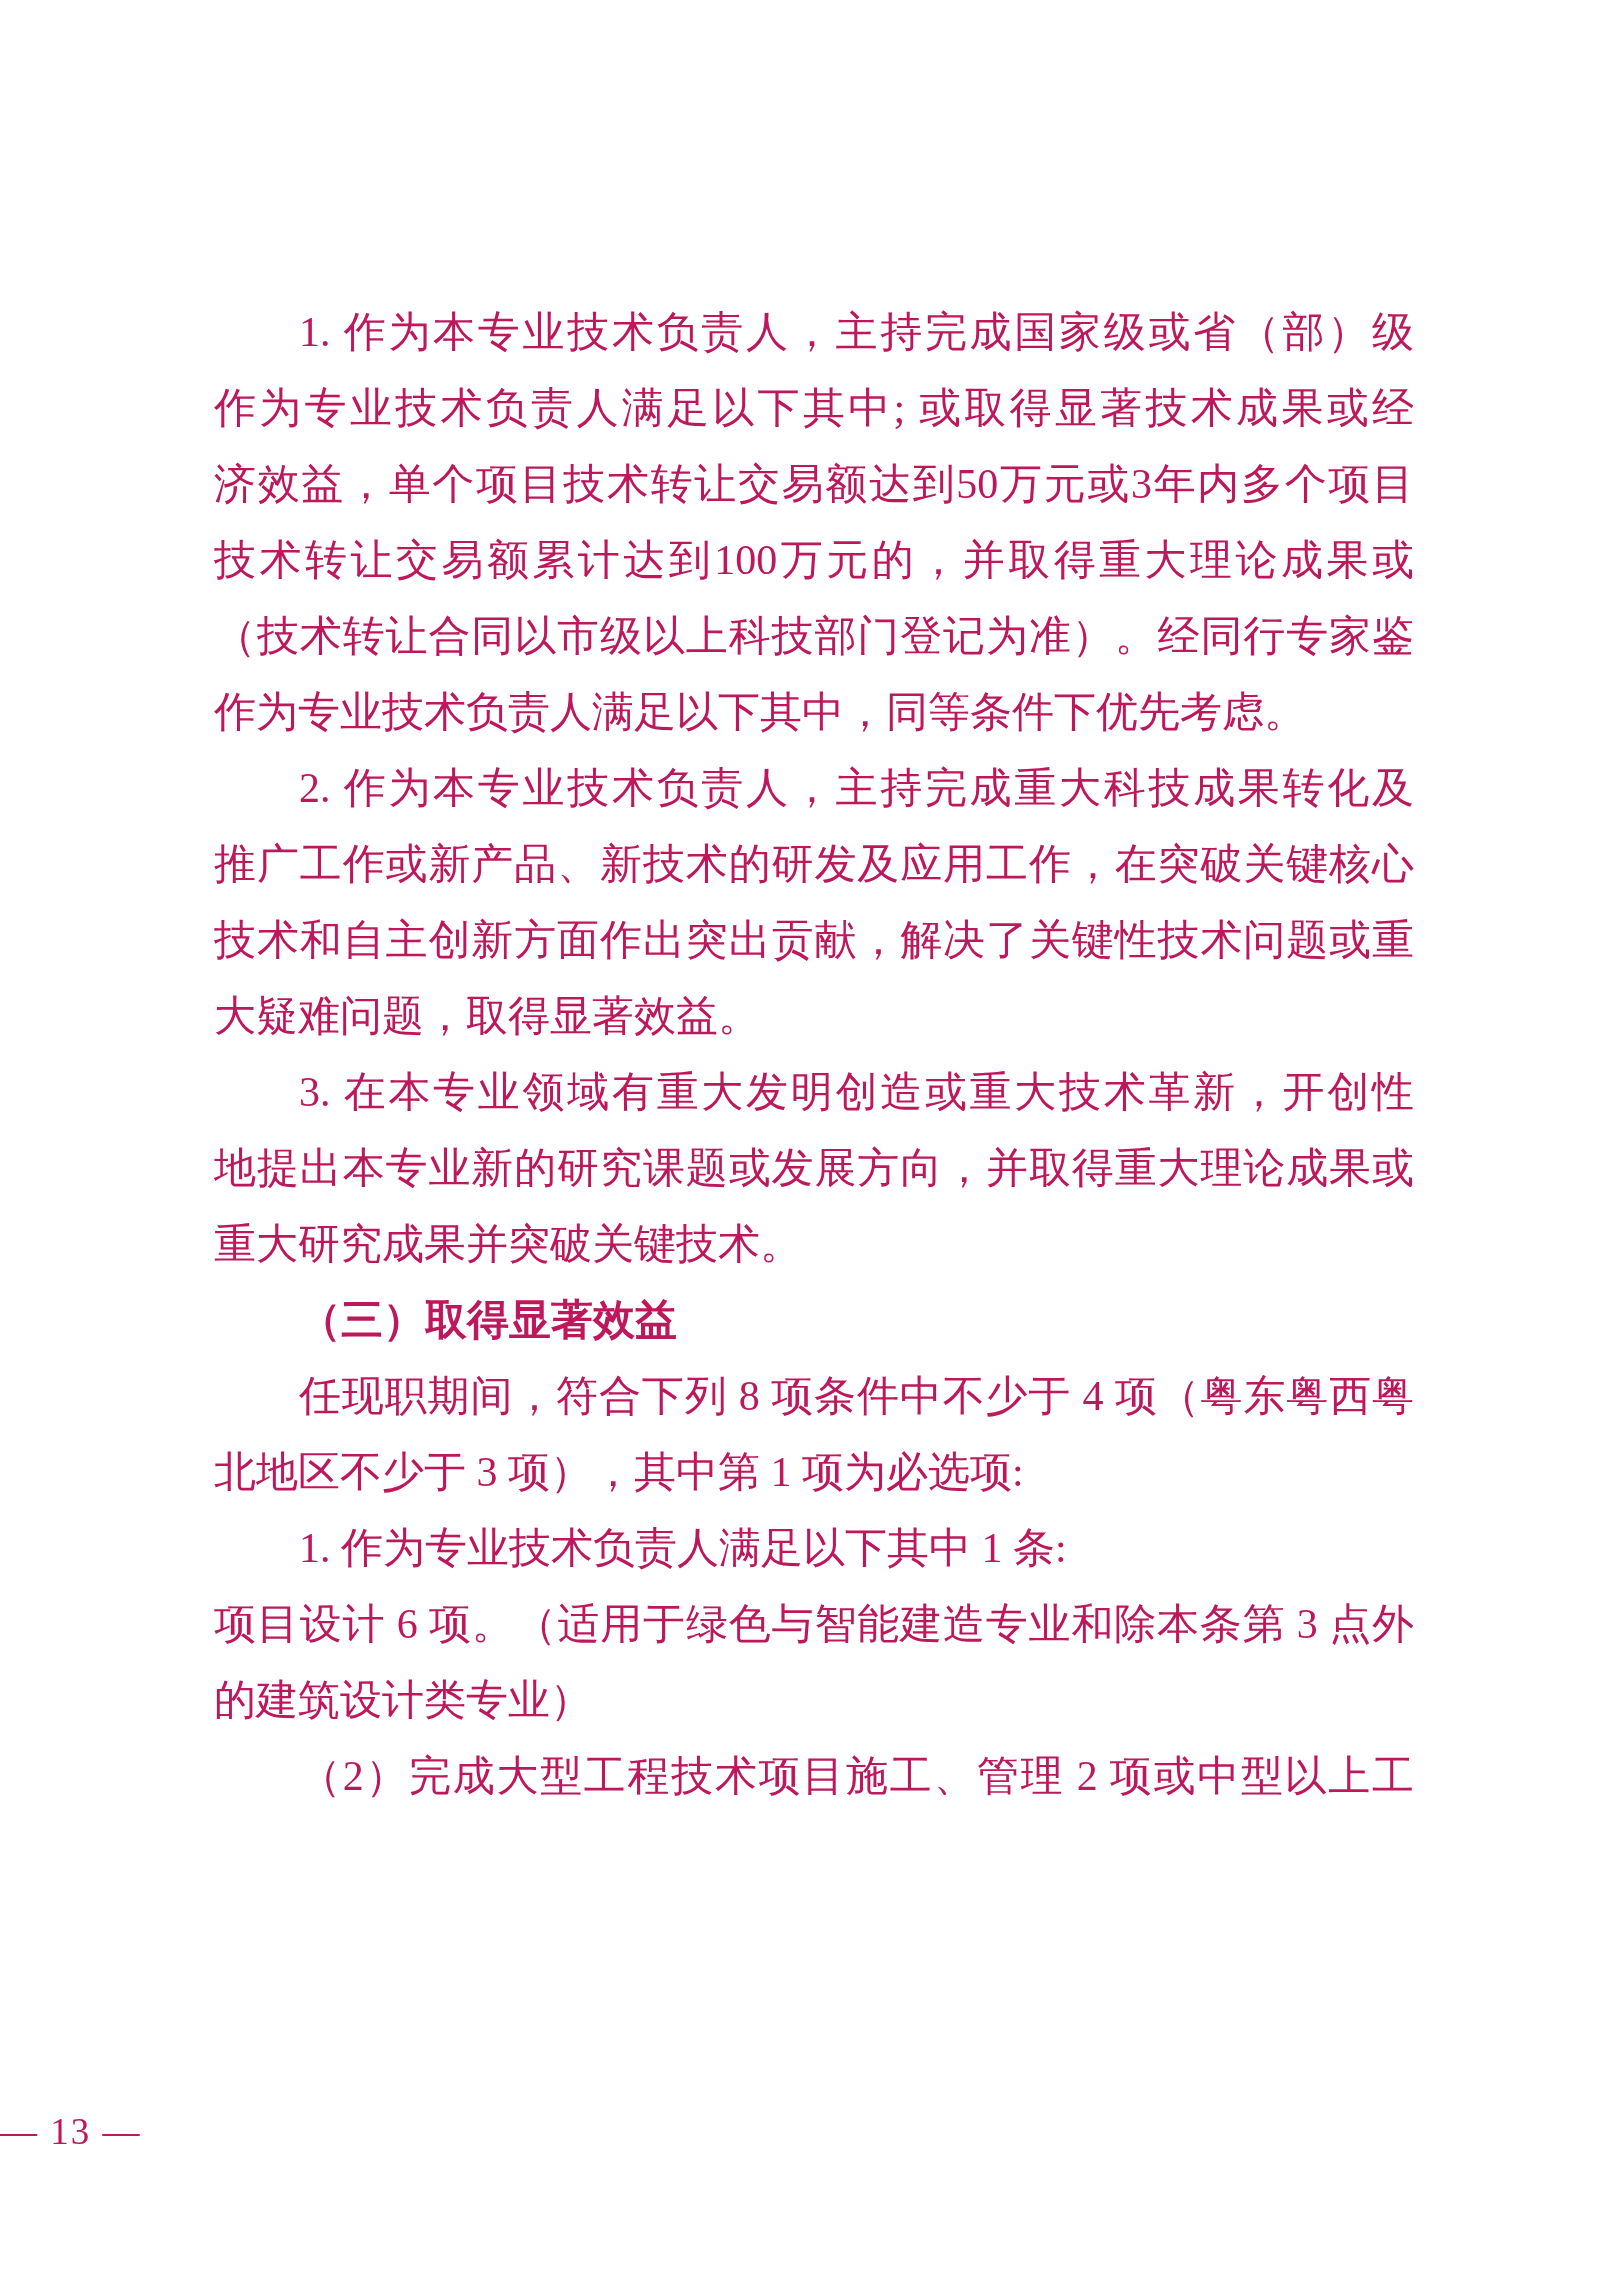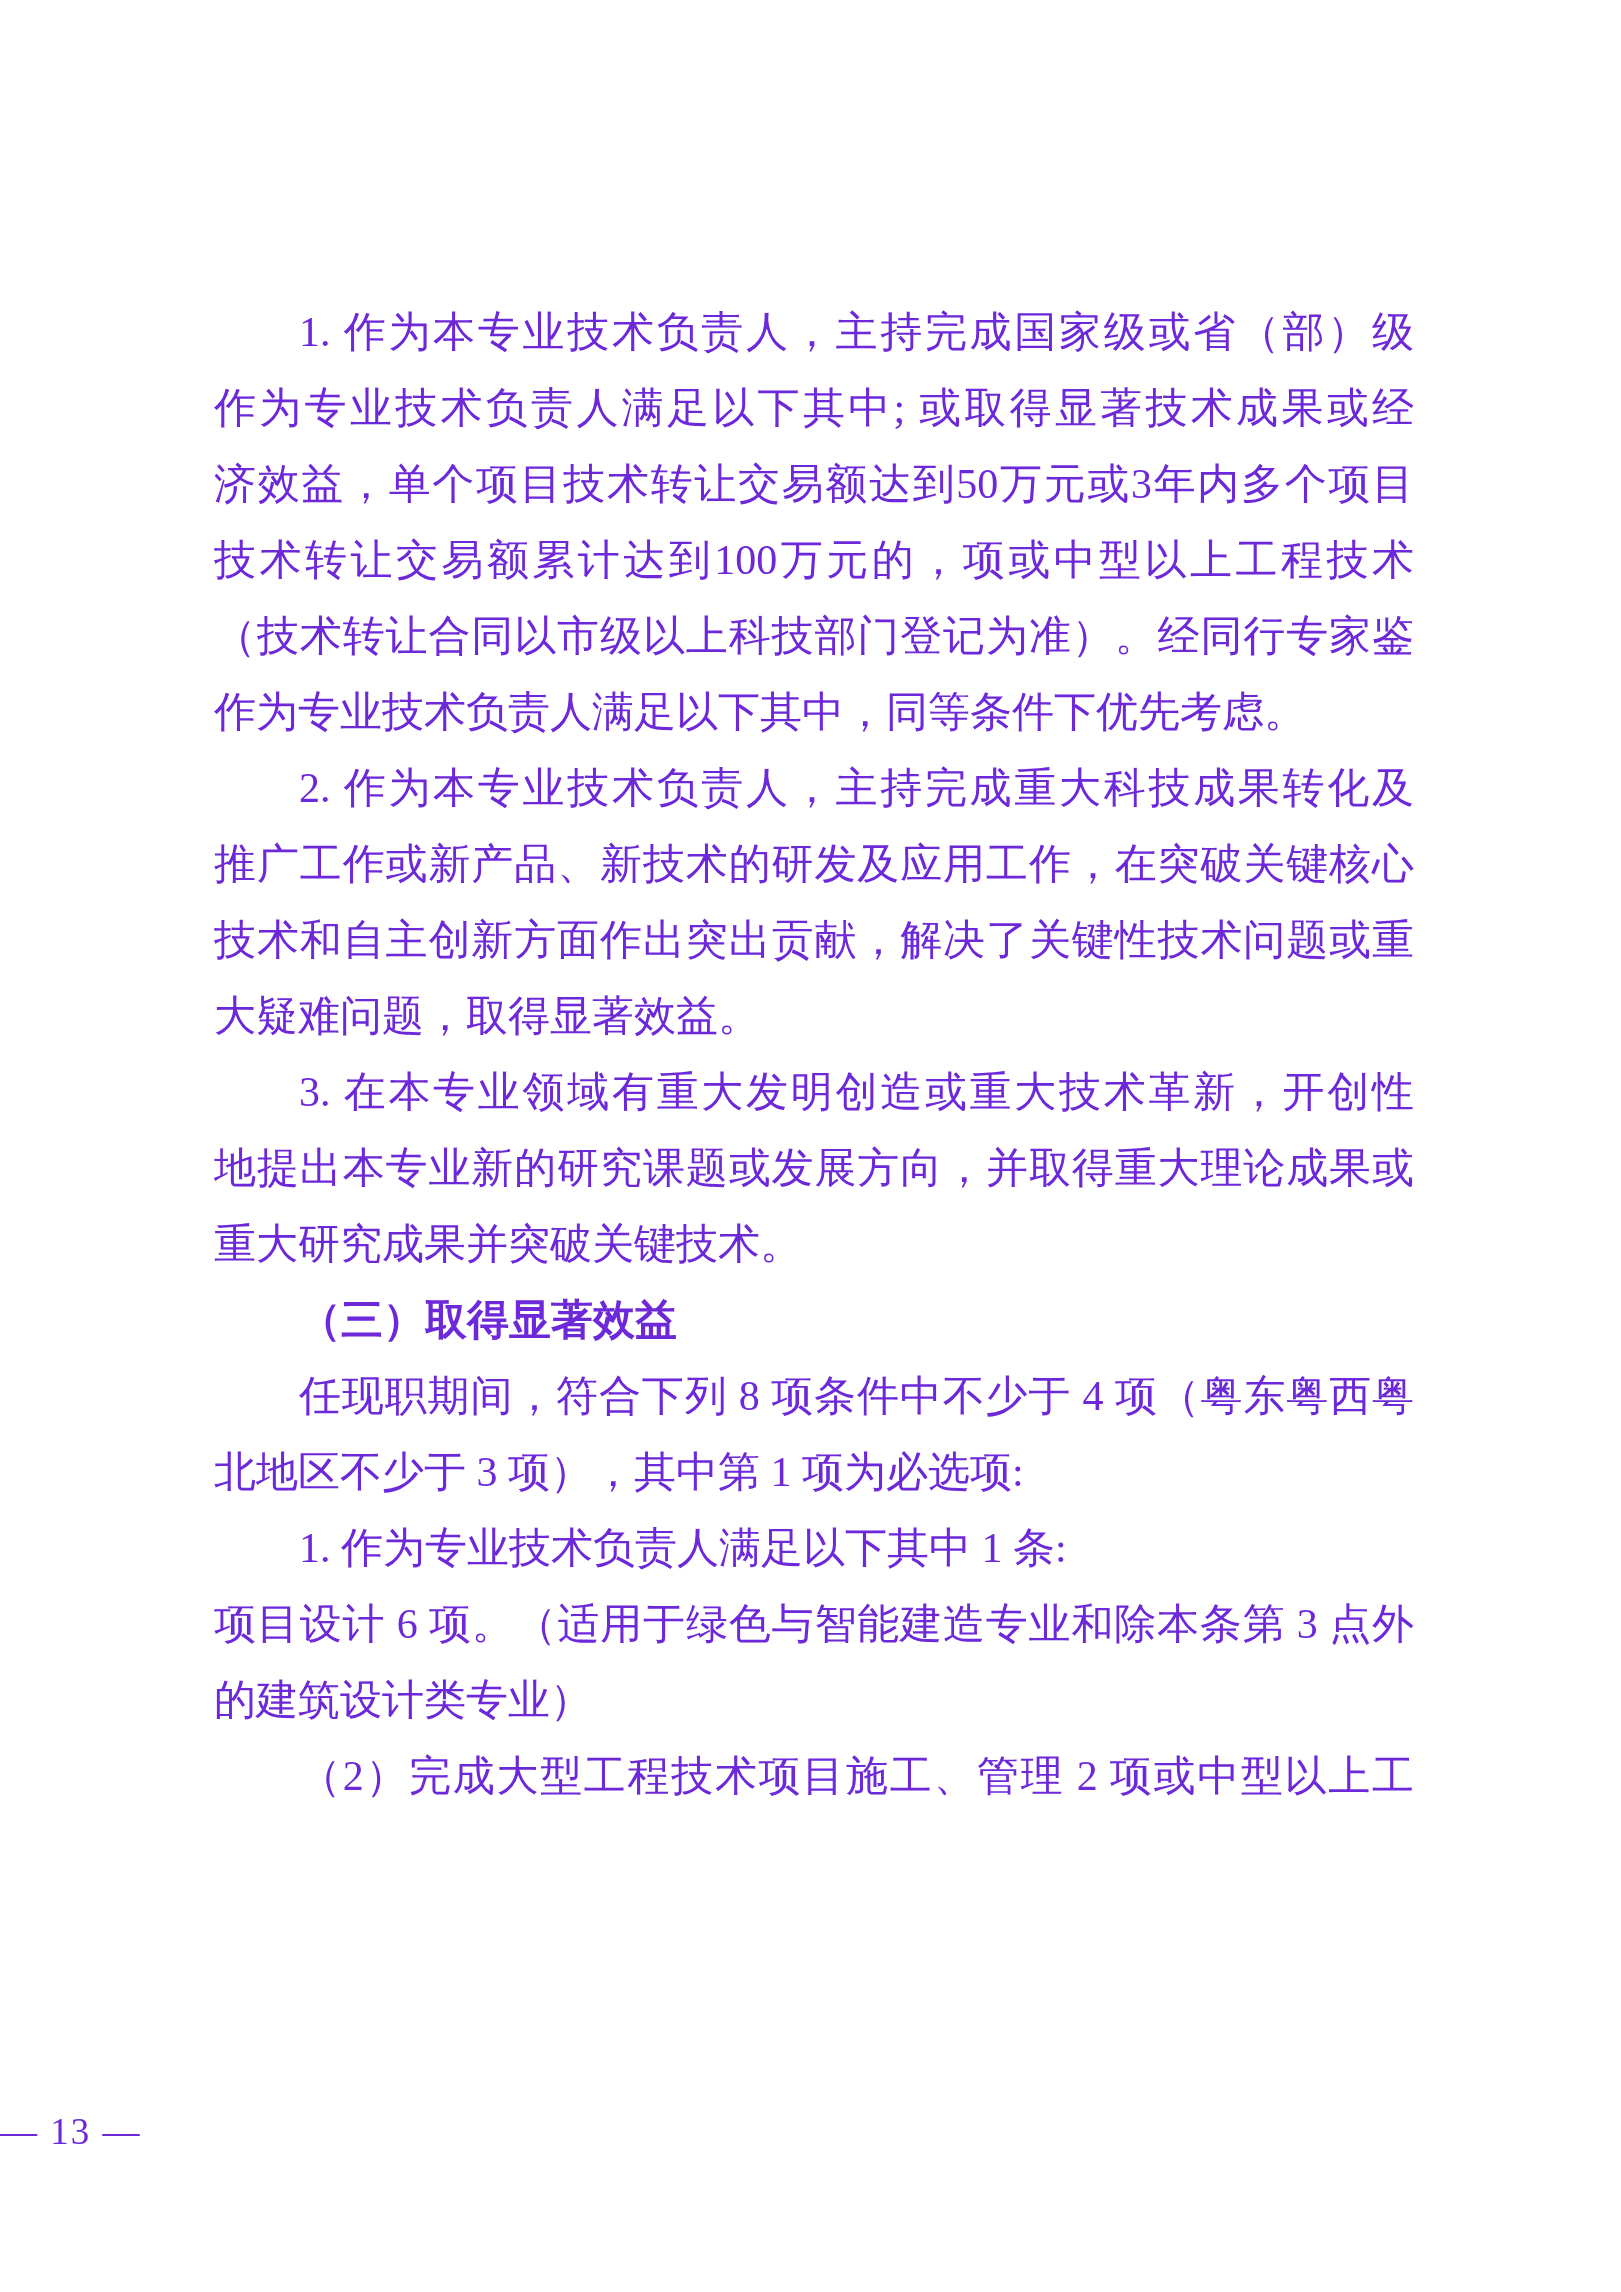--- a/index.html
+++ b/index.html
@@ -6,21 +6,21 @@
     margin: 0;
     padding: 0;
     background: #ffffff;
   }
   .page {
     position: relative;
     width: 1621px;
     height: 2293px;
     background: #ffffff;
     overflow: hidden;
-    color: #6d28d9;
+    color: #be185d;
     font-family: "Liberation Serif", "DejaVu Serif", serif;
   }
   .doc-body {
     position: absolute;
     left: 214px;
     top: 294px;
     width: 1200px;
   }
   .line {
     font-size: 42px;
@@ -52,21 +52,21 @@
   }
 </style>
 </head>
 <body>
 
 <div class="page">
   <div class="doc-body" id="doc-body">
       <div class="line indent fill">1. 作为本专业技术负责人，主持完成国家级或省（部）级</div>
       <div class="line fill">作为专业技术负责人满足以下其中; 或取得显著技术成果或经</div>
       <div class="line fill">济效益，单个项目技术转让交易额达到50万元或3年内多个项目</div>
-      <div class="line fill">技术转让交易额累计达到100万元的，项或中型以上工程技术</div>
+      <div class="line fill">技术转让交易额累计达到100万元的，并取得重大理论成果或</div>
       <div class="line fill">（技术转让合同以市级以上科技部门登记为准）。经同行专家鉴</div>
       <div class="line">作为专业技术负责人满足以下其中，同等条件下优先考虑。</div>
       <div class="line indent fill">2. 作为本专业技术负责人，主持完成重大科技成果转化及</div>
       <div class="line fill">推广工作或新产品、新技术的研发及应用工作，在突破关键核心</div>
       <div class="line fill">技术和自主创新方面作出突出贡献，解决了关键性技术问题或重</div>
       <div class="line">大疑难问题，取得显著效益。</div>
       <div class="line indent fill">3. 在本专业领域有重大发明创造或重大技术革新，开创性</div>
       <div class="line fill">地提出本专业新的研究课题或发展方向，并取得重大理论成果或</div>
       <div class="line">重大研究成果并突破关键技术。</div>
       <div class="line indent bold">（三）取得显著效益</div>

